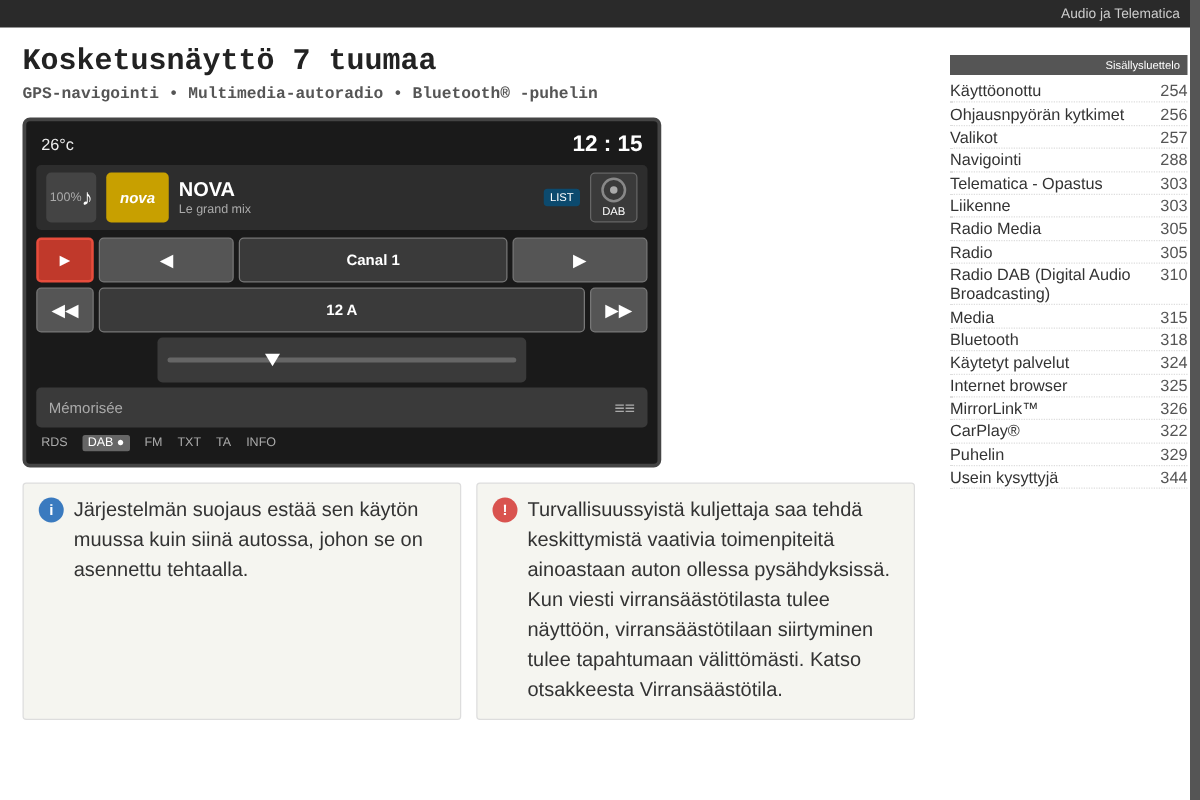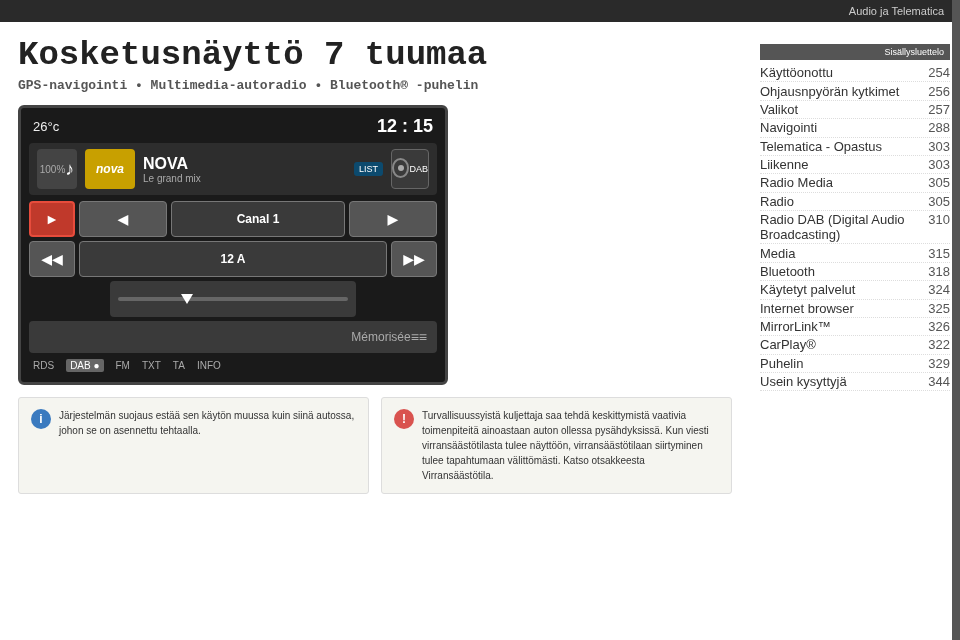--- a/index.html
+++ b/index.html
@@ -63,21 +63,21 @@
       position: absolute;
       top: 22px;
       left: 0;
       right: 210px;
       bottom: 0;
       padding: 14px 18px 10px 18px;
     }
 
     
     .page-title {
-      font-size: 34px;
+      font-size: 24px;
       font-weight: bold;
       font-family: 'Courier New', monospace;
       color: #222;
       margin-bottom: 4px;
     }
     .page-subtitle {
       font-size: 13px;
       font-weight: bold;
       font-family: 'Courier New', monospace;
       color: #555;
@@ -86,21 +86,21 @@
 
     
     .device-wrapper {
       display: flex;
       gap: 0;
     }
     .device-screen {
       background: #1a1a1a;
       border: 3px solid #444;
       border-radius: 6px;
-      width: 430px;
+      width: 511px;
       padding: 8px;
       position: relative;
     }
 
     
     .screen-topbar {
       display: flex;
       justify-content: space-between;
       align-items: center;
       color: #fff;
@@ -168,20 +168,21 @@
     }
 
     .source-btn {
       background: #3a3a3a;
       border: 1px solid #666;
       border-radius: 4px;
       color: #fff;
       width: 38px;
       height: 40px;
       display: flex;
+      flex-direction: column;
       align-items: center;
       justify-content: center;
       font-size: 9px;
     }
     .source-icon {
       width: 20px;
       height: 20px;
       border-radius: 50%;
       border: 2px solid #888;
       display: flex;
@@ -264,21 +265,21 @@
     .memo-row {
       background: #3a3a3a;
       border-radius: 4px;
       height: 32px;
       display: flex;
       align-items: center;
       padding: 0 10px;
       color: #aaa;
       font-size: 12px;
       margin-bottom: 4px;
-      justify-content: flex-end;
+      justify-content: space-between;
     }
     .memo-icon { color: #aaa; font-size: 14px; }
 
     
     .info-bar {
       display: flex;
       gap: 12px;
       color: #aaa;
       font-size: 10px;
       padding: 2px 4px;
@@ -315,21 +316,21 @@
       align-items: center;
       justify-content: center;
       font-weight: bold;
       font-size: 12px;
       flex-shrink: 0;
       margin-top: 1px;
     }
     .note-icon-info { background: #3a7abf; color: #fff; }
     .note-icon-warn { background: #d9534f; color: #fff; }
     .note-text {
-      font-size: 10px;
+      font-size: 16px;
       color: #333;
       line-height: 1.5;
     }
 
     
     .right-edge {
       position: absolute;
       right: 0;
       top: 0;
       bottom: 0;

